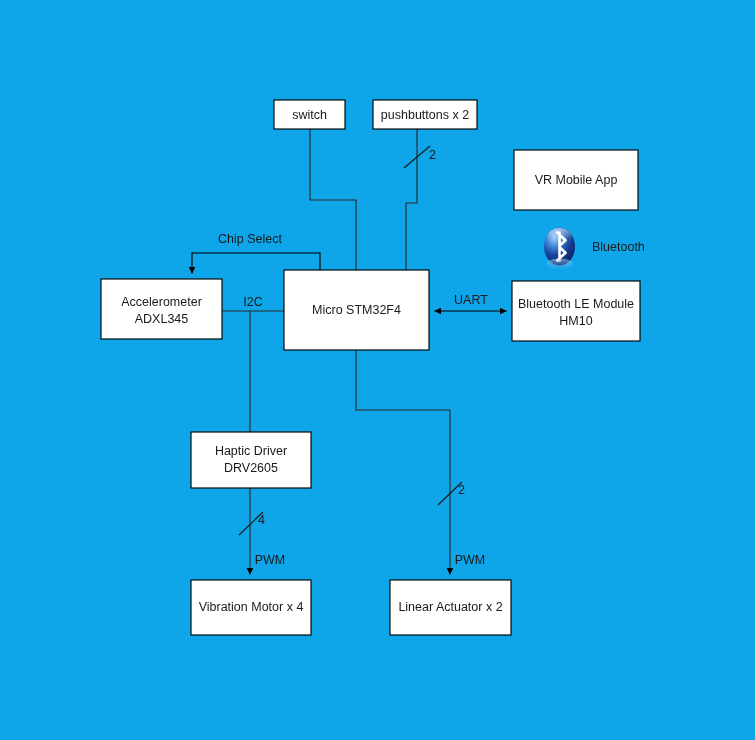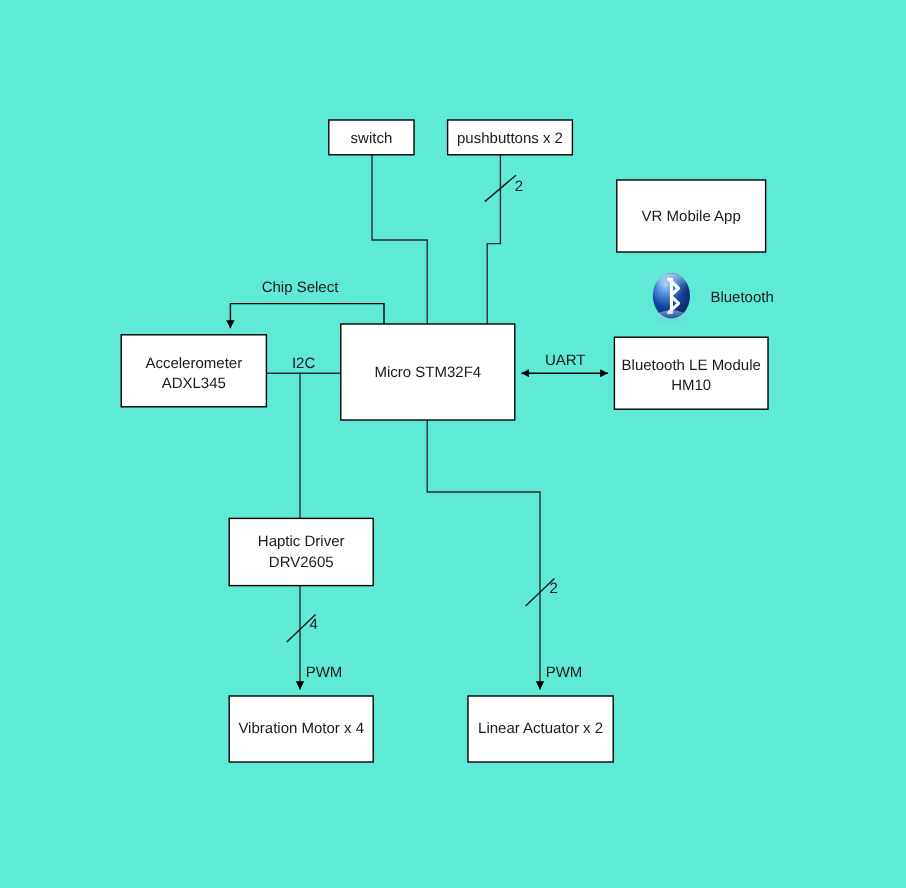--- a/index.html
+++ b/index.html
@@ -11,21 +11,21 @@
   body {
     width: 755px;
     height: 740px;
     overflow: hidden;
     font-family: "Liberation Sans", sans-serif;
   }
   #diagram-canvas {
     position: relative;
     width: 755px;
     height: 740px;
-    background: #5eead4;
+    background: #0ea5e9;
   }
   svg#diagram-svg {
     position: absolute;
     top: 0;
     left: 0;
     width: 755px;
     height: 740px;
     display: block;
   }
   .node-rect {

